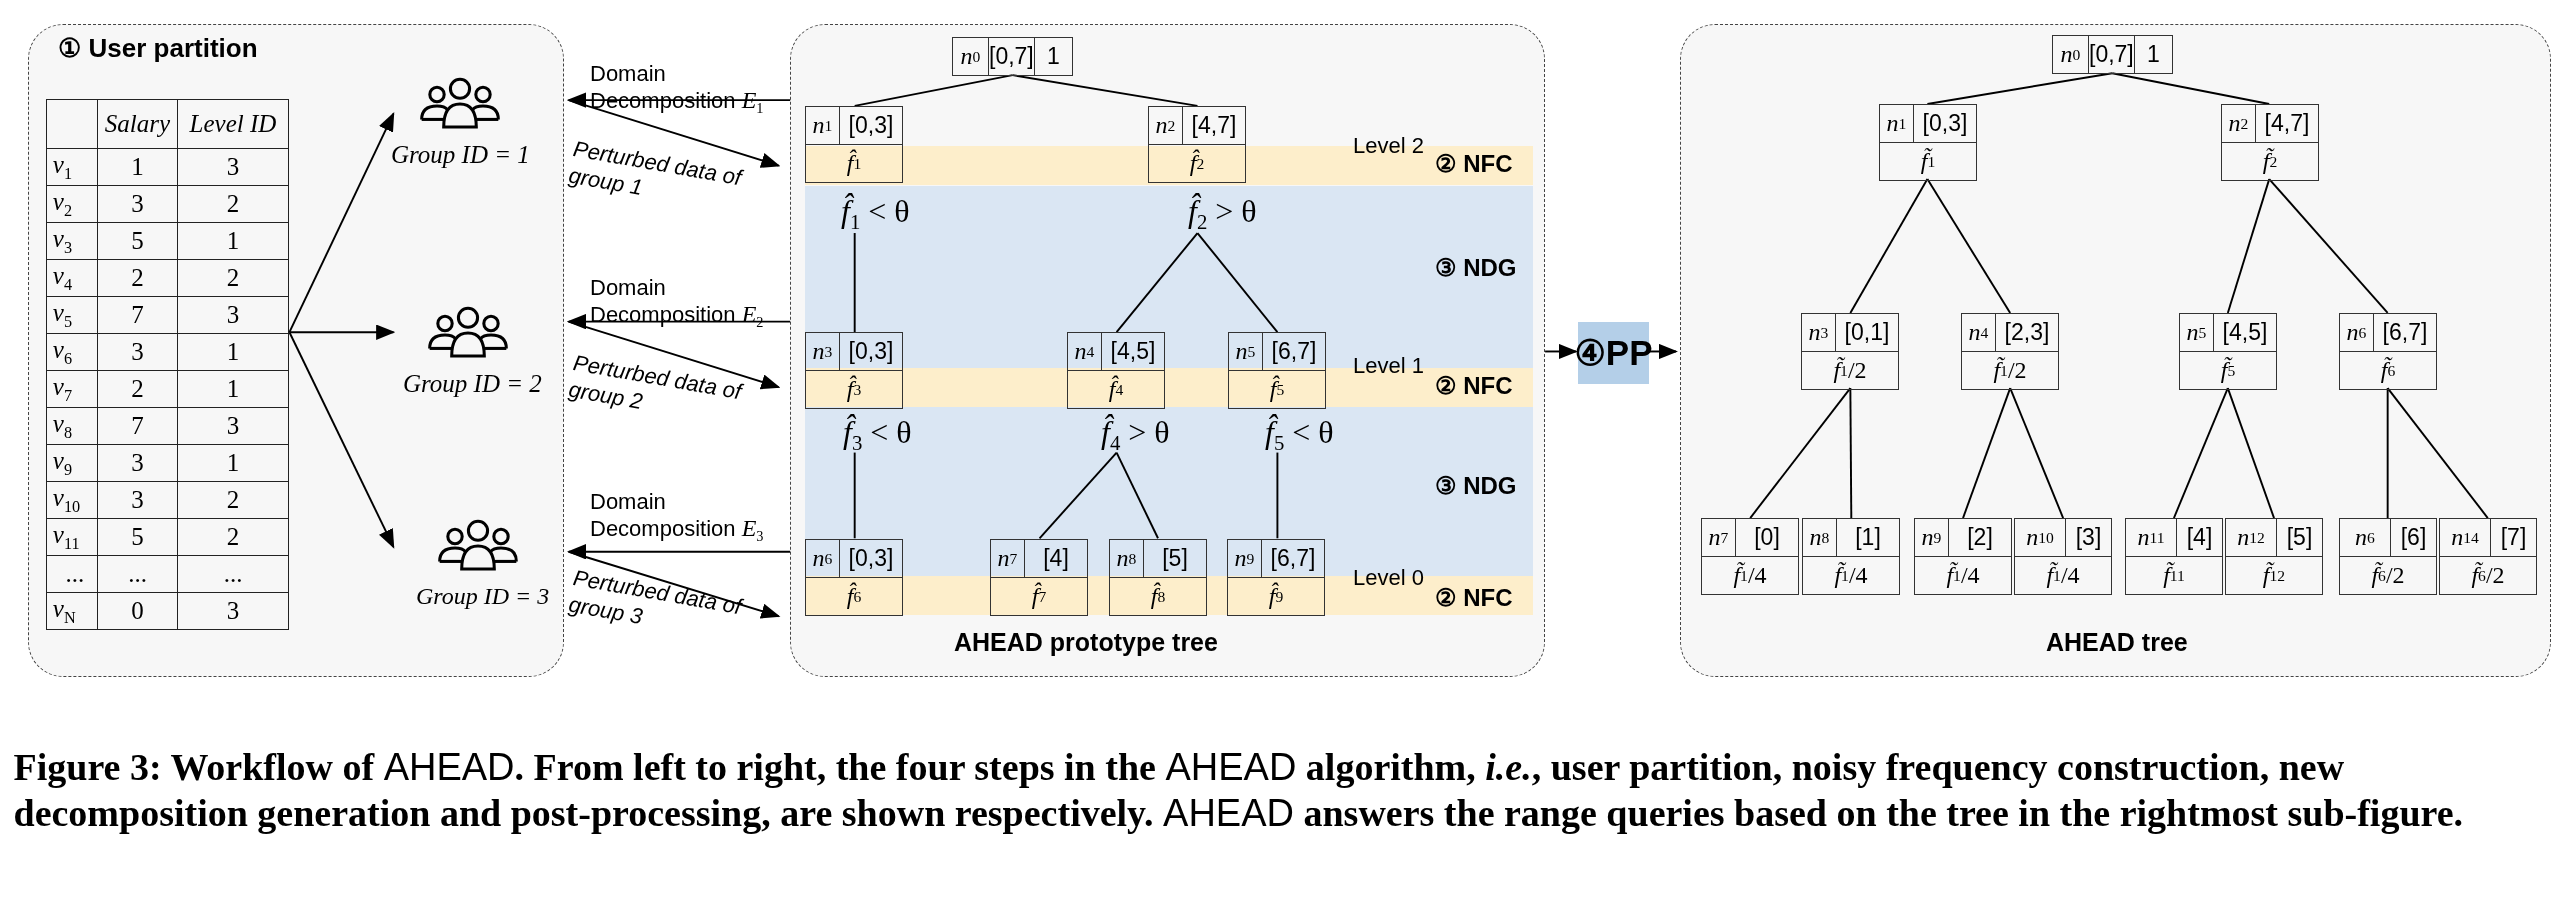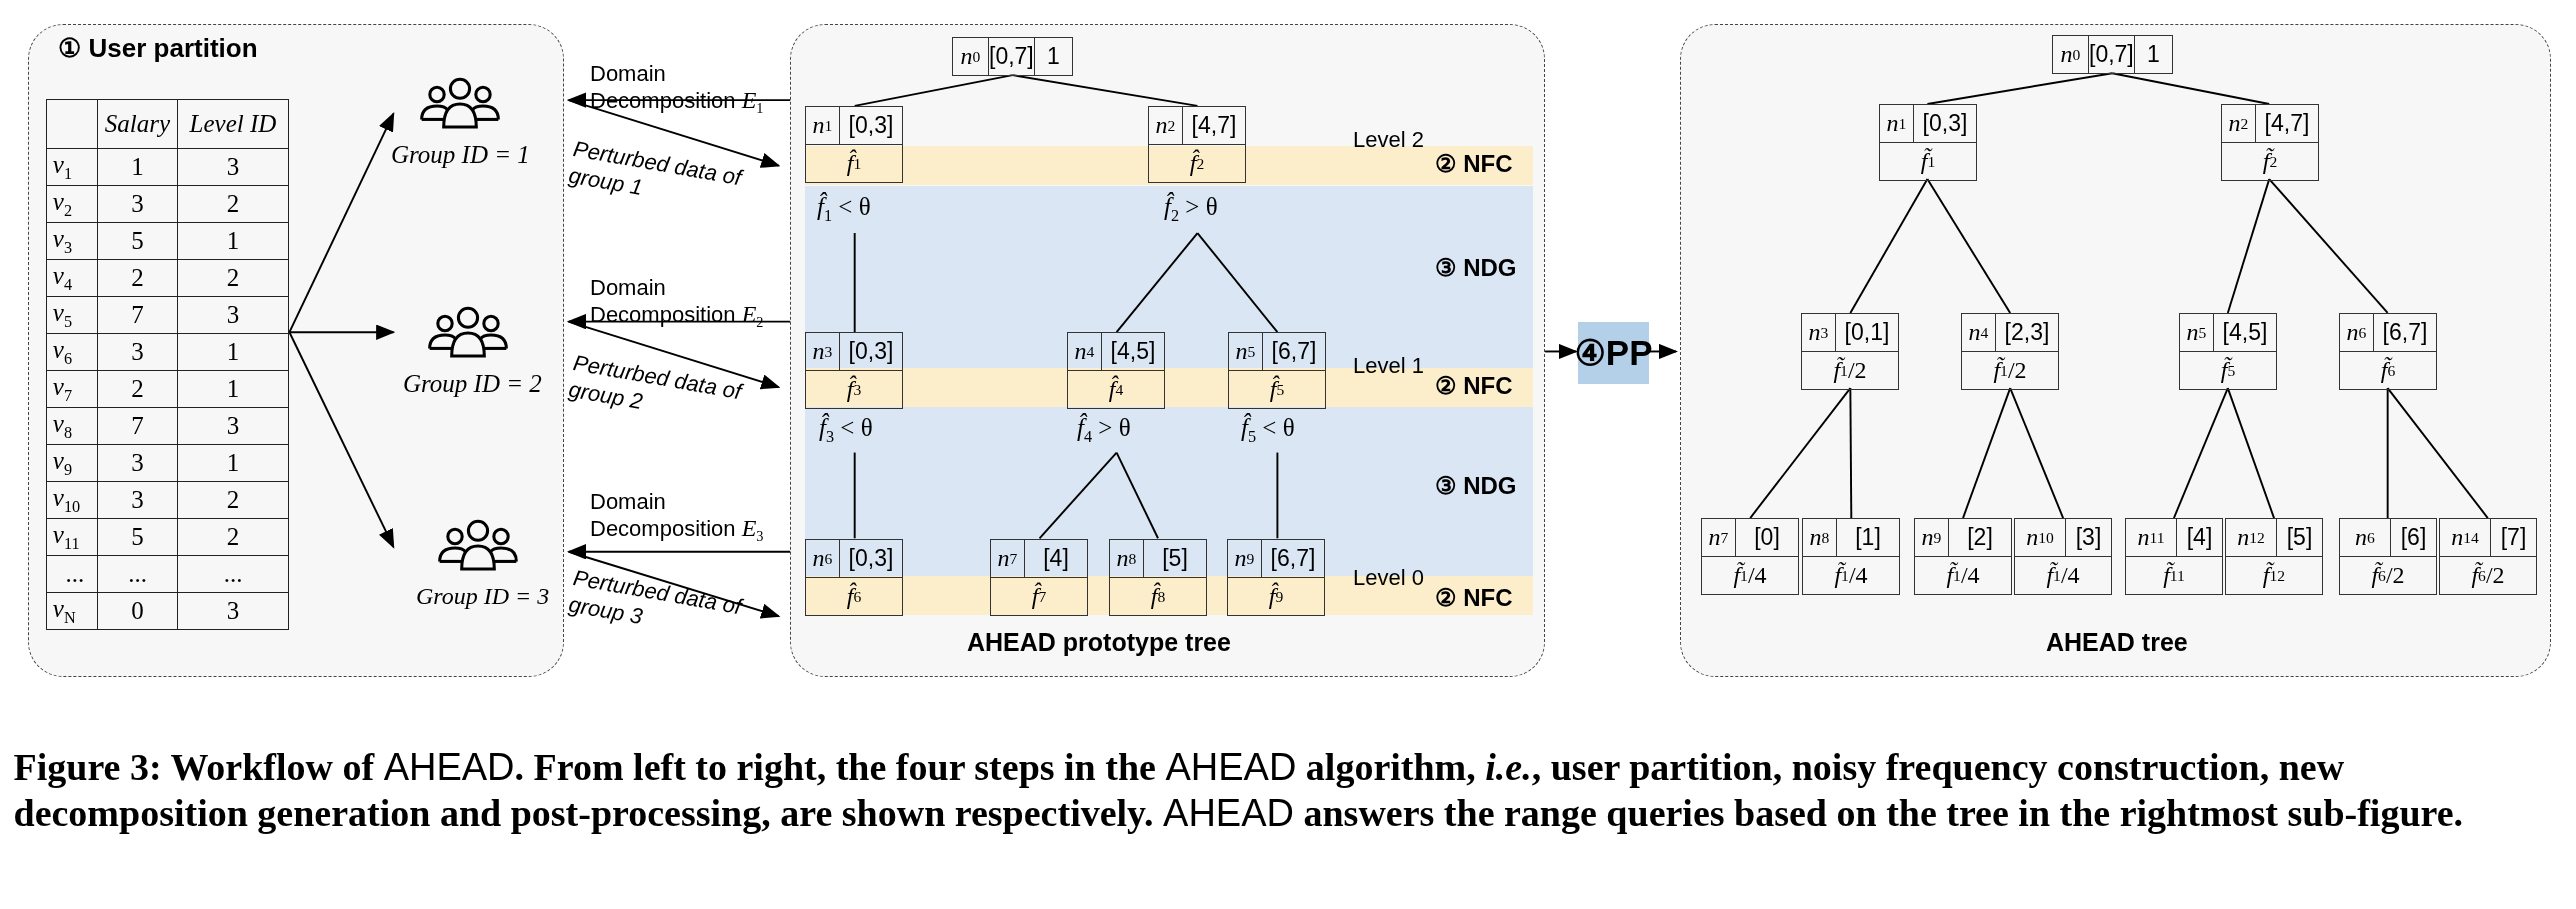--- a/index.html
+++ b/index.html
@@ -18,21 +18,21 @@
   .node{position:absolute;border:1.9px solid #333;box-sizing:border-box;background:transparent;font-family:"Liberation Serif",serif;}
   .node .top{display:flex;height:37px;border-bottom:1.9px solid #333;}
   .node .id{border-right:1.9px solid #333;display:flex;align-items:center;justify-content:center;font-style:italic;font-size:24px;}
   .node .rng{flex:1;display:flex;align-items:center;justify-content:center;font-size:23px;font-family:"Liberation Sans",sans-serif;}
   .node .freq{height:37px;display:flex;align-items:center;justify-content:center;font-style:italic;font-size:24px;}
   .node.root{display:flex;height:39px;}
   .node.root .id{border-right:1.9px solid #333;}
   .node.root .cnt{display:flex;align-items:center;justify-content:center;font-size:23px;border-left:1.9px solid #333;font-family:"Liberation Sans",sans-serif;}
   .label-s{font-size:22px;font-family:"Liberation Sans",sans-serif;}
   .step{font-size:24px;font-weight:bold;font-family:"Liberation Sans",sans-serif;}
-  .cond{font-family:"Liberation Serif",serif;font-size:25px;font-style:italic;}
+  .cond{font-family:"Liberation Serif",serif;font-size:32px;font-style:italic;margin-left:24px;}
   .caption{position:absolute;left:13.5px;top:744px;width:2553px;font-family:"Liberation Serif","DejaVu Serif",serif;font-weight:bold;font-size:38px;line-height:46px;}
   .caption .sc{font-family:"Liberation Sans",sans-serif;font-weight:normal;}
   svg.lines{position:absolute;left:0;top:0;}
   .pp{position:absolute;background:#b4cfe8;display:flex;align-items:center;justify-content:center;}
 </style>
 </head>
 <body>
 
 <div class="panel" style="left:28px;top:24px;width:536px;height:653px;"></div>
 <div class="abs title-bold" style="left:58px;top:33px;">① User partition</div>
@@ -157,21 +157,21 @@
   </div>
 
 <div class="panel" style="left:790px;top:24px;width:755px;height:653px;"></div>
 
 <div class="band" style="left:805px;top:146px;width:728px;height:39px;background:#fdeecb;"></div>
 <div class="band" style="left:805px;top:186px;width:728px;height:183px;background:#dae6f3;"></div>
 <div class="band" style="left:805px;top:368px;width:728px;height:39px;background:#fdeecb;"></div>
 <div class="band" style="left:805px;top:407px;width:728px;height:170px;background:#dae6f3;"></div>
 <div class="band" style="left:805px;top:576px;width:728px;height:39px;background:#fdeecb;"></div>
 
-<div class="abs title-bold" style="left:954px;top:628px;font-size:25px;margin-left:13px;">AHEAD prototype tree</div>
+<div class="abs title-bold" style="left:954px;top:628px;font-size:25px;">AHEAD prototype tree</div>
 
 <div class="panel" style="left:1680px;top:24px;width:871px;height:653px;"></div>
 <div class="abs title-bold" style="left:2046px;top:628px;font-size:25px;">AHEAD tree</div>
 
 <div class="pp" style="left:1578px;top:322px;width:71px;height:62px;">
   <span class="step" style="font-size:35px;">④PP</span>
 </div>
 
 <svg class="lines" width="2576" height="909" viewBox="0 0 2674 944">
   <defs>
@@ -341,21 +341,21 @@
       <div class="freq">
         <span>f̂</span>
         <sub>9</sub>
       </div>
     </div>
     <div class="abs cond" style="left: 817px; top: 193px;"><span>f̂</span><sub>1</sub> <span style="font-style:normal">&lt; θ</span></div>
     <div class="abs cond" style="left: 1164px; top: 193px;"><span>f̂</span><sub>2</sub> <span style="font-style:normal">&gt; θ</span></div>
     <div class="abs cond" style="left: 819px; top: 414px;"><span>f̂</span><sub>3</sub> <span style="font-style:normal">&lt; θ</span></div>
     <div class="abs cond" style="left: 1077px; top: 414px;"><span>f̂</span><sub>4</sub> <span style="font-style:normal">&gt; θ</span></div>
     <div class="abs cond" style="left: 1241px; top: 414px;"><span>f̂</span><sub>5</sub> <span style="font-style:normal">&lt; θ</span></div>
-    <div class="abs label-s" style="left: 1353px; top: 127px;">Level 2</div>
+    <div class="abs label-s" style="left: 1353px; top: 133px;">Level 2</div>
     <div class="abs step" style="left: 1435px; top: 150px;">② NFC</div>
     <div class="abs step" style="left: 1435px; top: 254px;">③ NDG</div>
     <div class="abs label-s" style="left: 1353px; top: 353px;">Level 1</div>
     <div class="abs step" style="left: 1435px; top: 372px;">② NFC</div>
     <div class="abs step" style="left: 1435px; top: 472px;">③ NDG</div>
     <div class="abs label-s" style="left: 1353px; top: 565px;">Level 0</div>
     <div class="abs step" style="left: 1435px; top: 584px;">② NFC</div>
     <div class="node root" style="left: 2052px; top: 35px; width: 121px;">
       <div class="id" style="width:35px">
         <span>n</span>

